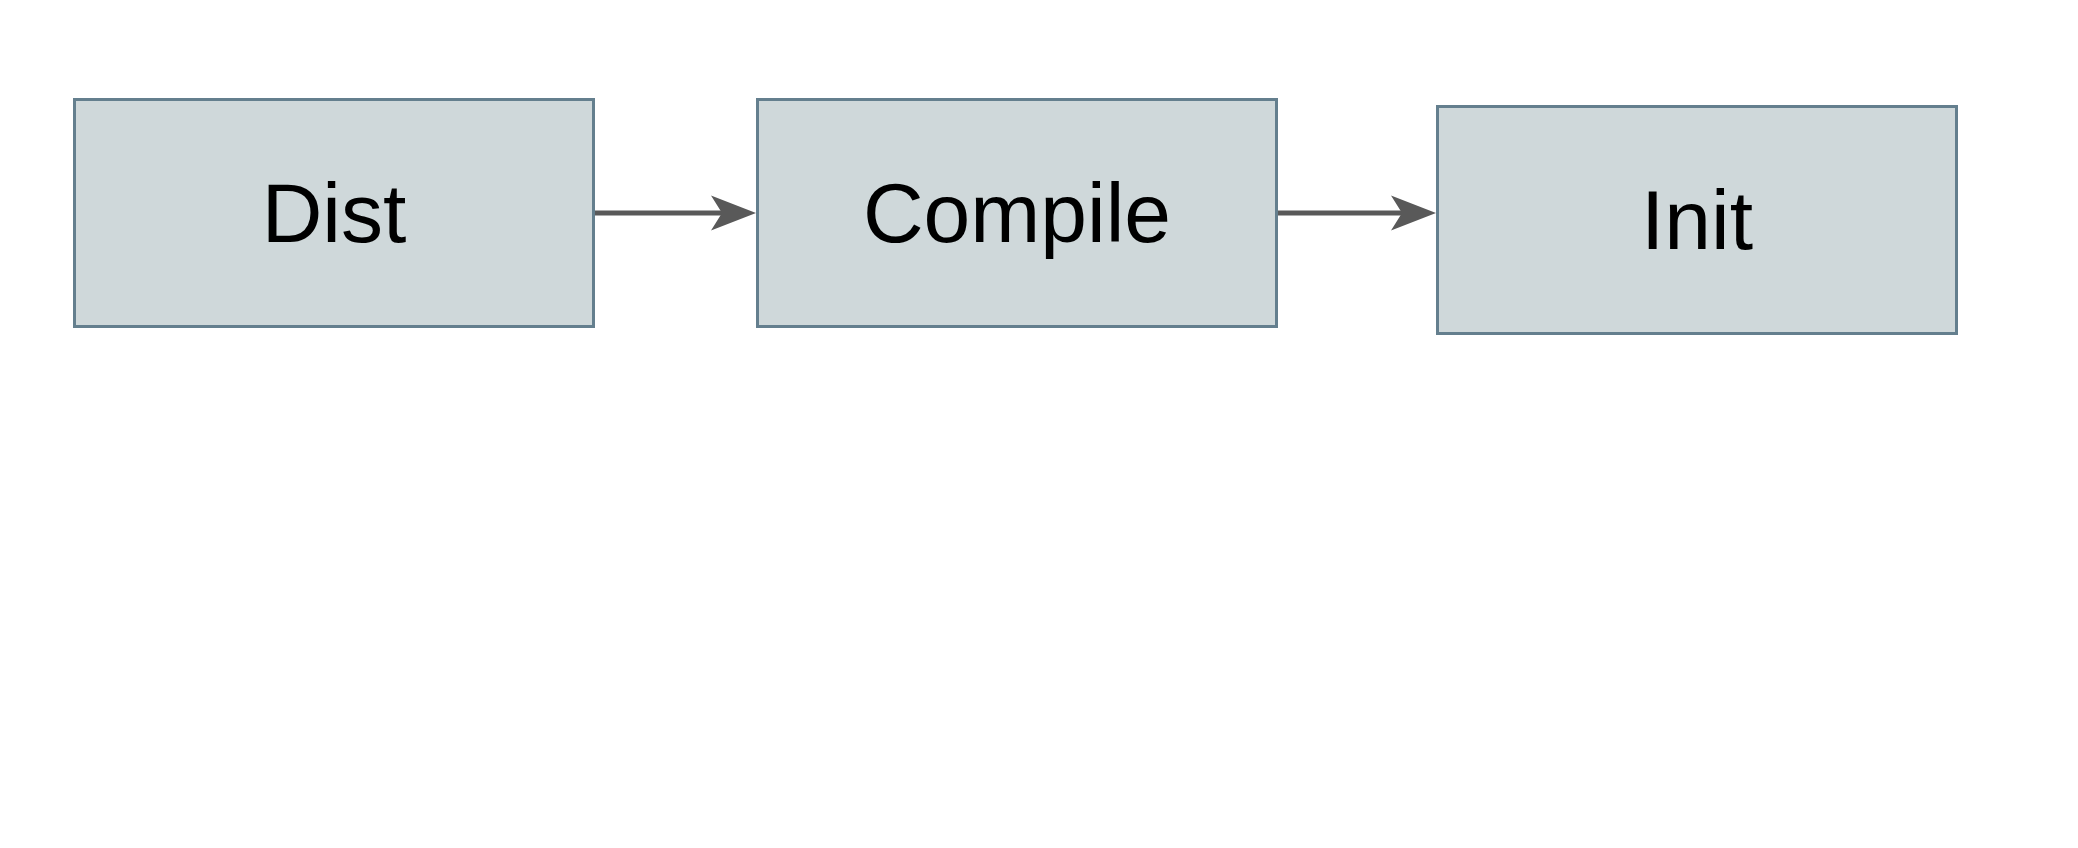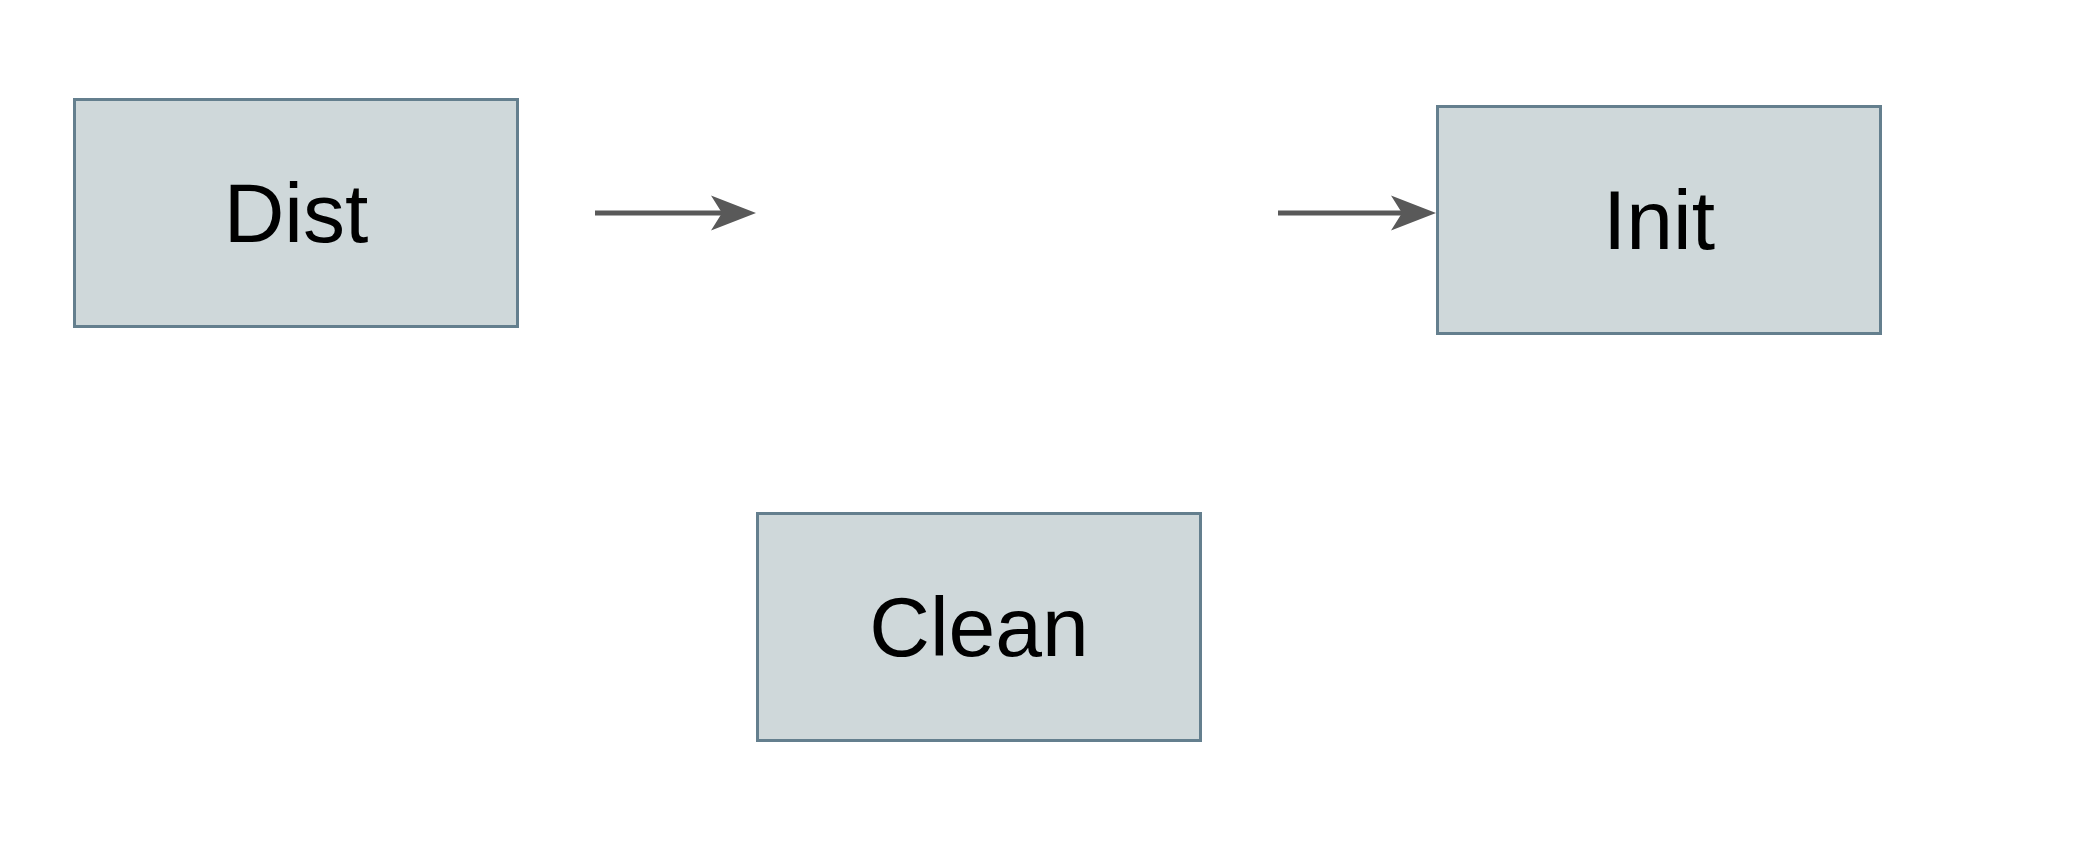--- a/index.html
+++ b/index.html
@@ -10,21 +10,21 @@
   .canvas {
     position: relative;
     width: 2078px;
     height: 848px;
     background: #ffffff;
     overflow: hidden;
     font-family: "Liberation Sans", sans-serif;
   }
   .node {
     position: absolute;
-    width: 446px;
+    width: 522px;
     height: 230px;
     box-sizing: border-box;
     background: var(--node-fill, #cfd8da);
     border: 3px solid var(--node-border, #647f8e);
     display: flex;
     align-items: center;
     justify-content: center;
   }
   .node-label {
     font-size: 84px;
@@ -66,22 +66,22 @@
     <g>
       <line class="arrow-line" x1="1278" y1="213" x2="1405" y2="213"></line>
       <polygon class="arrowhead" points="1391,195.5 1436,213 1391,230.5 1402,213"></polygon>
     </g>
   </svg>
 
   <div class="node node-dist">
     <span class="node-label">Dist</span>
   </div>
 
+  <div class="node node-compile">
+    <span class="node-label">Compile</span>
+  </div>
 
   <div class="node node-init">
     <span class="node-label">Init</span>
   </div>
 
-  <div class="node node-clean">
-    <span class="node-label">Clean</span>
-  </div>
 
 </div>
 
 </body></html>

